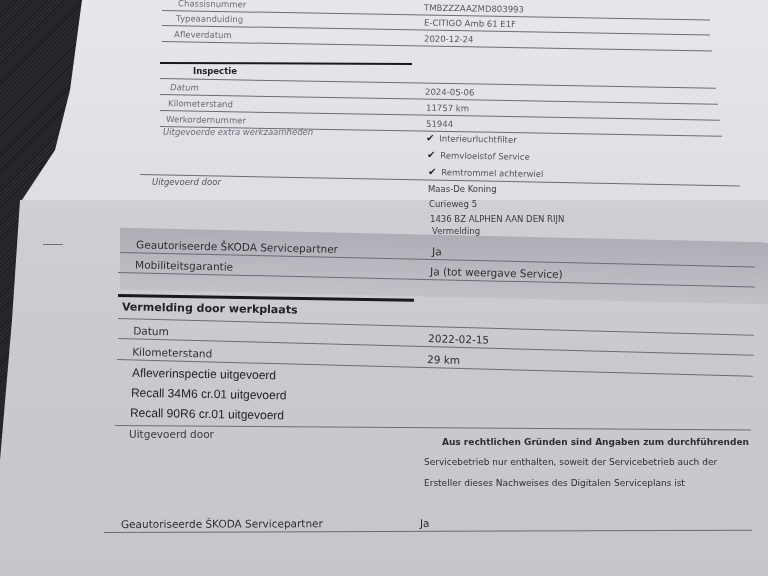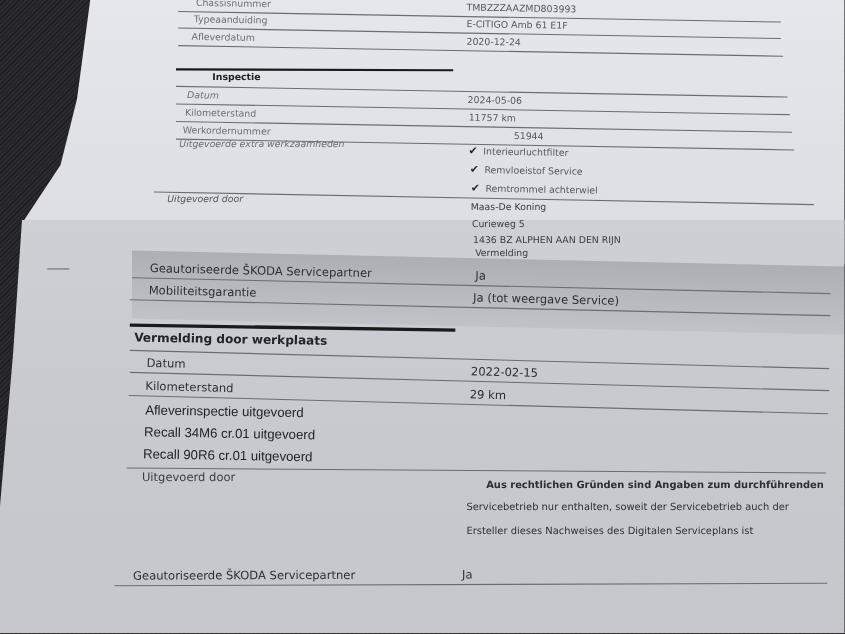--- a/index.html
+++ b/index.html
@@ -81,21 +81,21 @@
   <div class="row small" style="left:160px; top:80px; width:558px; height:14px; transform:rotate(1.0deg);">
     <span class="lbl" style="left:10px; font-style:italic;">Datum</span>
     <span class="val" style="left:265px;margin-top:43px;">2024-05-06</span>
   </div>
   <div class="row small" style="left:160px; top:96px; width:560px; height:14px; transform:rotate(1.0deg);">
     <span class="lbl" style="left:8px;">Kilometerstand</span>
     <span class="val" style="left:266px;">11757 km</span>
   </div>
   <div class="row small" style="left:160px; top:112px; width:562px; height:14px; transform:rotate(1.0deg);">
     <span class="lbl" style="left:6px;">Werkordernummer</span>
-    <span class="val" style="left:266px;margin-left:41px;">51944</span>
+    <span class="val" style="left:266px;">51944</span>
   </div>
 
   <div class="plain small" style="left:163px; top:127px; font-style:italic;">Uitgevoerde extra werkzaamheden</div>
 
   <div class="check-item" style="left:426px; top:133px; transform:rotate(1deg);">
     <span class="ck">✔</span><span>Interieurluchtfilter</span>
   </div>
   <div class="check-item" style="left:427px; top:150px; transform:rotate(1deg);">
     <span class="ck">✔</span><span>Remvloeistof Service</span>
   </div>

